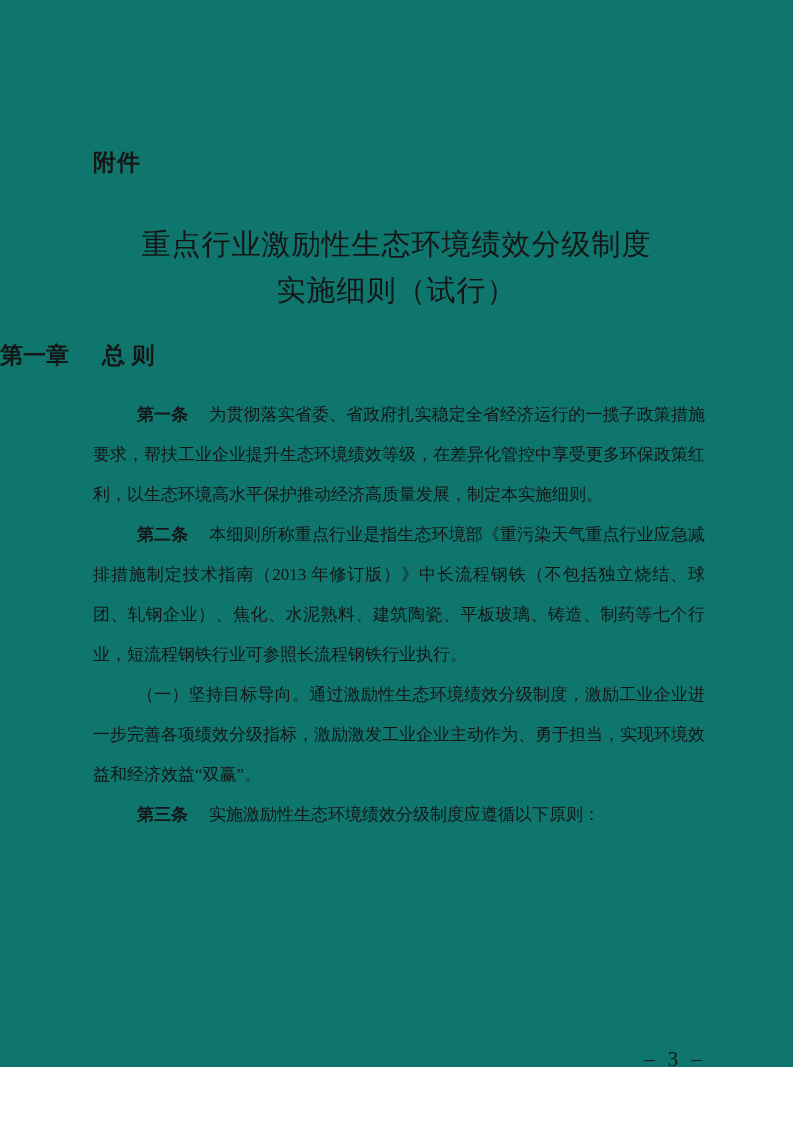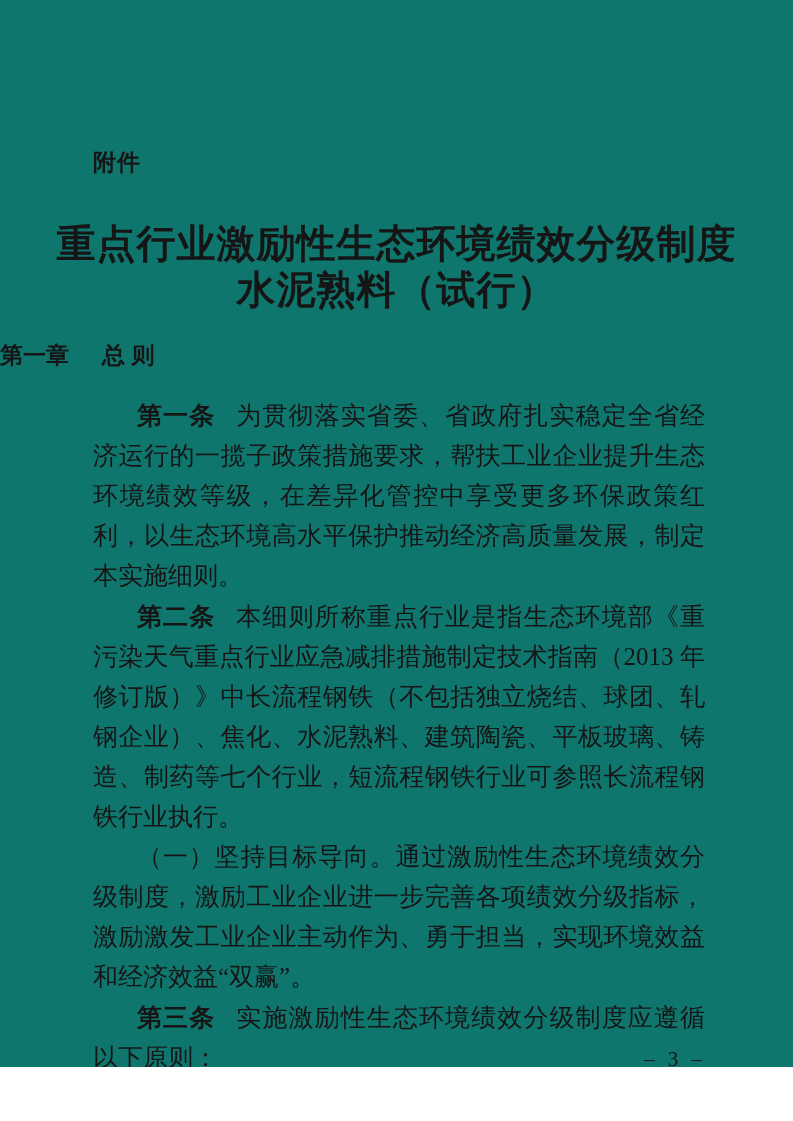--- a/index.html
+++ b/index.html
@@ -26,43 +26,43 @@
     letter-spacing: 1px;
   }
   .title {
     position: absolute;
     left: 0;
     right: 0;
     top: 221px;
     margin: 0;
     text-align: center;
     font-family: "Liberation Serif", "DejaVu Serif", serif;
-    font-weight: bold;
-    font-size: 39px;
+    font-weight: normal;
+    font-size: 29px;
     line-height: 46px;
     letter-spacing: 1px;
   }
   .title-line { display: block; }
   .chapter {
     position: absolute;
     left: 0;
     right: 0;
     top: 340px;
     text-align: left;
     font-family: "Liberation Sans", "DejaVu Sans", sans-serif;
     font-weight: bold;
     font-size: 23px;
   }
   .chapter-num { margin-right: 33px; }
   .doc-body {
     position: absolute;
     left: 93px;
     top: 395px;
     width: 612px;
-    font-size: 25px;
+    font-size: 17px;
     line-height: 40px;
     text-align: justify;
   }
   .para {
     margin: 0;
     text-indent: 44px;
   }
   .lead {
     font-family: "Liberation Sans", "DejaVu Sans", sans-serif;
     font-weight: bold;
@@ -78,21 +78,21 @@
 </style>
 </head>
 <body>
 
 <div class="page">
 
   <div class="attachment">附件</div>
 
   <h1 class="title">
     <span class="title-line">重点行业激励性生态环境绩效分级制度</span>
-    <span class="title-line">水泥熟料（试行）</span>
+    <span class="title-line">实施细则（试行）</span>
   </h1>
 
   <div class="chapter">
     <span class="chapter-num">第一章</span><span class="chapter-title">总 则</span>
   </div>
 
   <div class="doc-body">
 
     <p class="para">
       <span class="lead">第一条</span><span>为贯彻落实省委、省政府扎实稳定全省经济运行的一揽子政策措施要求，帮扶工业企业提升生态环境绩效等级，在差异化管控中享受更多环保政策红利，以生态环境高水平保护推动经济高质量发展，制定本实施细则。</span>

